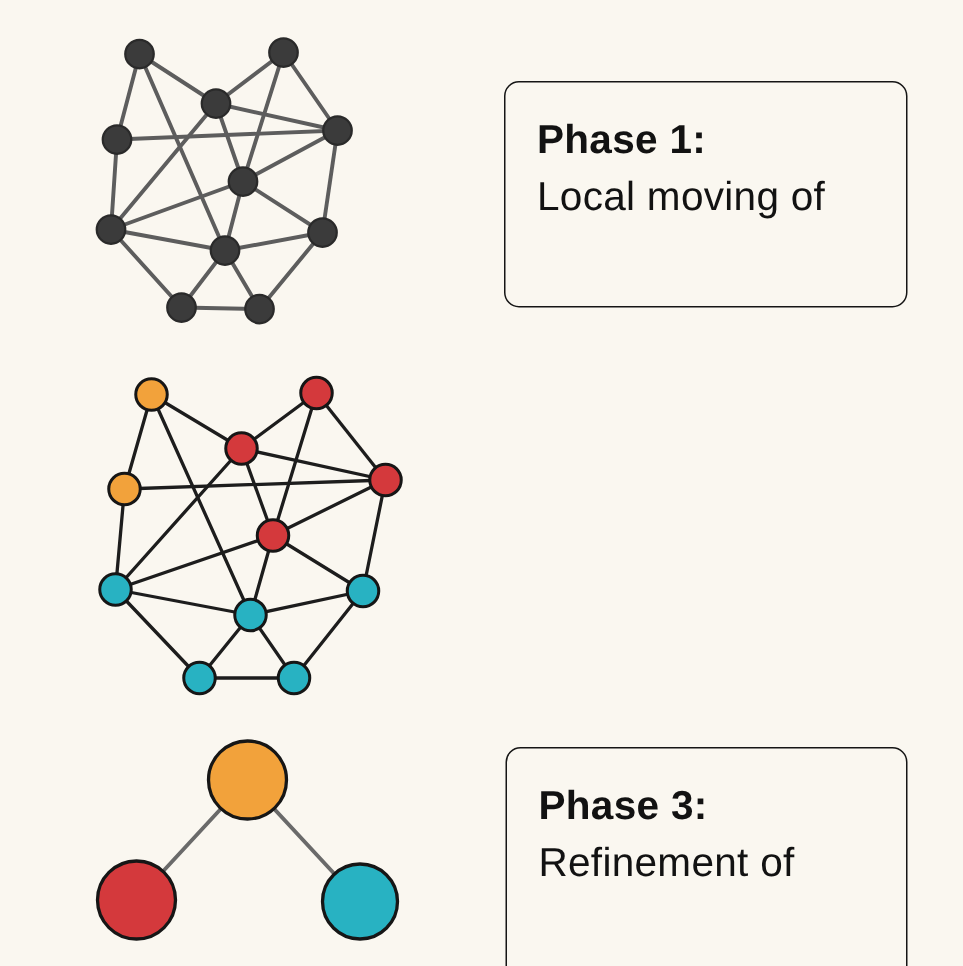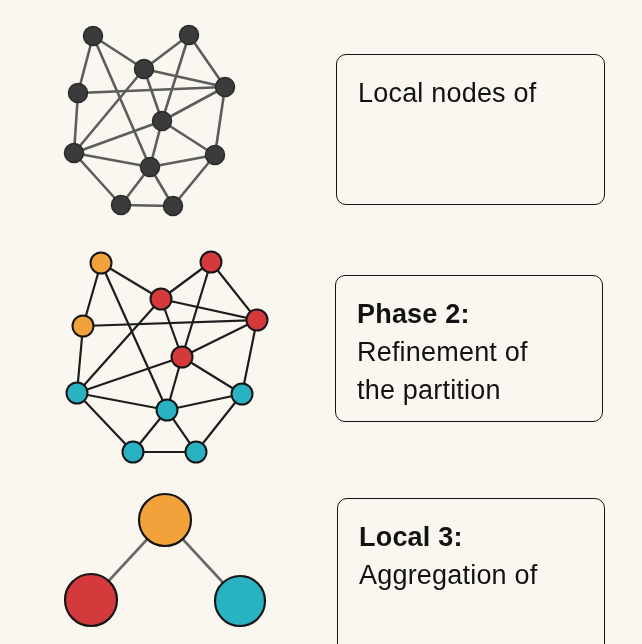--- a/index.html
+++ b/index.html
@@ -127,27 +127,23 @@
     <g>
         <line x1="165" y1="520" x2="91" y2="600" stroke="#6A6A6A" stroke-width="2.6" stroke-linecap="round"></line>
         <line x1="165" y1="520" x2="240" y2="601" stroke="#6A6A6A" stroke-width="2.6" stroke-linecap="round"></line>
         <circle cx="165" cy="520" r="26" fill="#F2A23B" stroke="#161616" stroke-width="2.2"></circle>
         <circle cx="91" cy="600" r="26" fill="#D4393C" stroke="#161616" stroke-width="2.2"></circle>
         <circle cx="240" cy="601" r="25" fill="#28B2C2" stroke="#161616" stroke-width="2.2"></circle>
       </g>
   </svg>
 
   <div class="label-box" id="box1">
-    <span class="line">Local nodes of</span>
+    <span class="title">Phase 1:</span>
+    <span class="line">Local moving of</span>
   </div>
 
-  <div class="label-box" id="box2">
-    <span class="title">Phase 2:</span>
-    <span class="line">Refinement of</span>
-    <span class="line">the partition</span>
-  </div>
 
   <div class="label-box" id="box3">
-    <span class="title">Local 3:</span>
-    <span class="line">Aggregation of</span>
+    <span class="title">Phase 3:</span>
+    <span class="line">Refinement of</span>
   </div>
 
 </div>
 
 </body></html>

